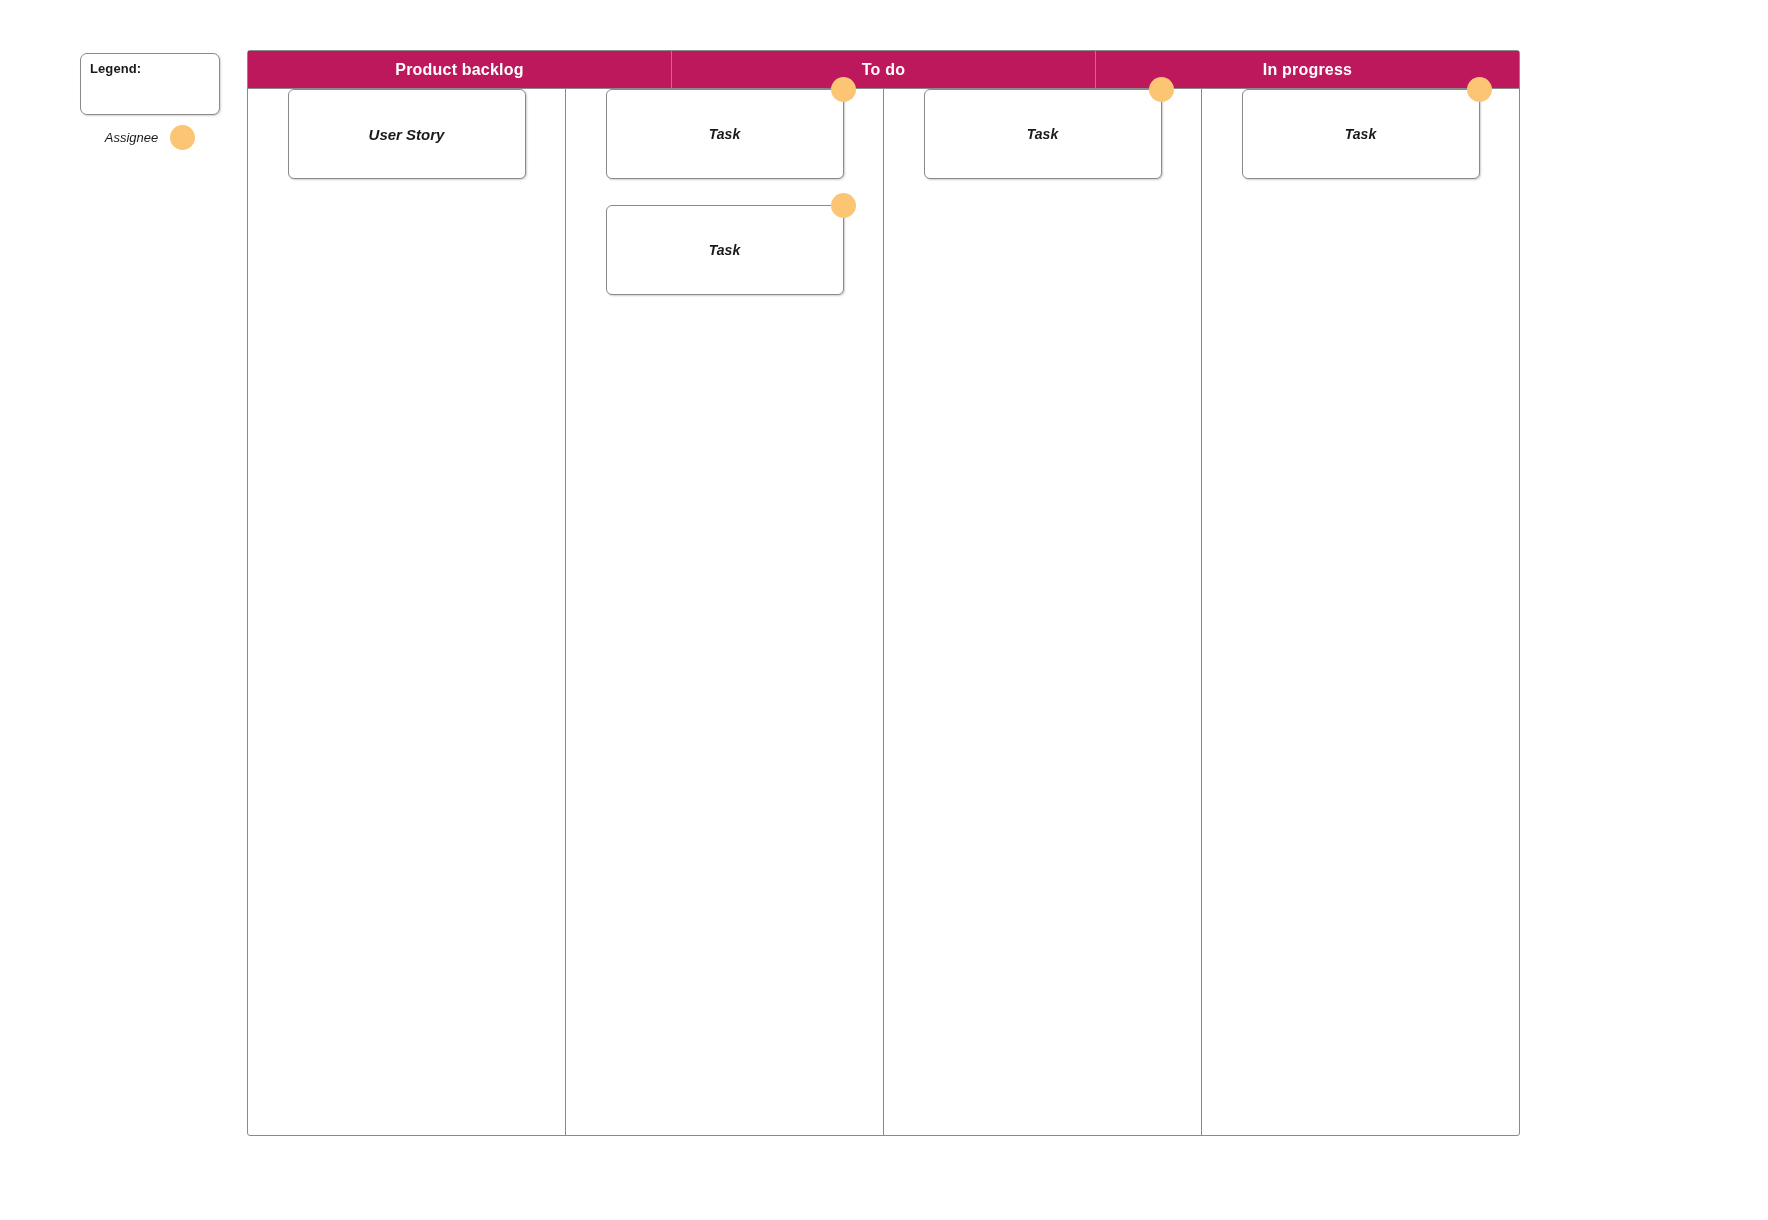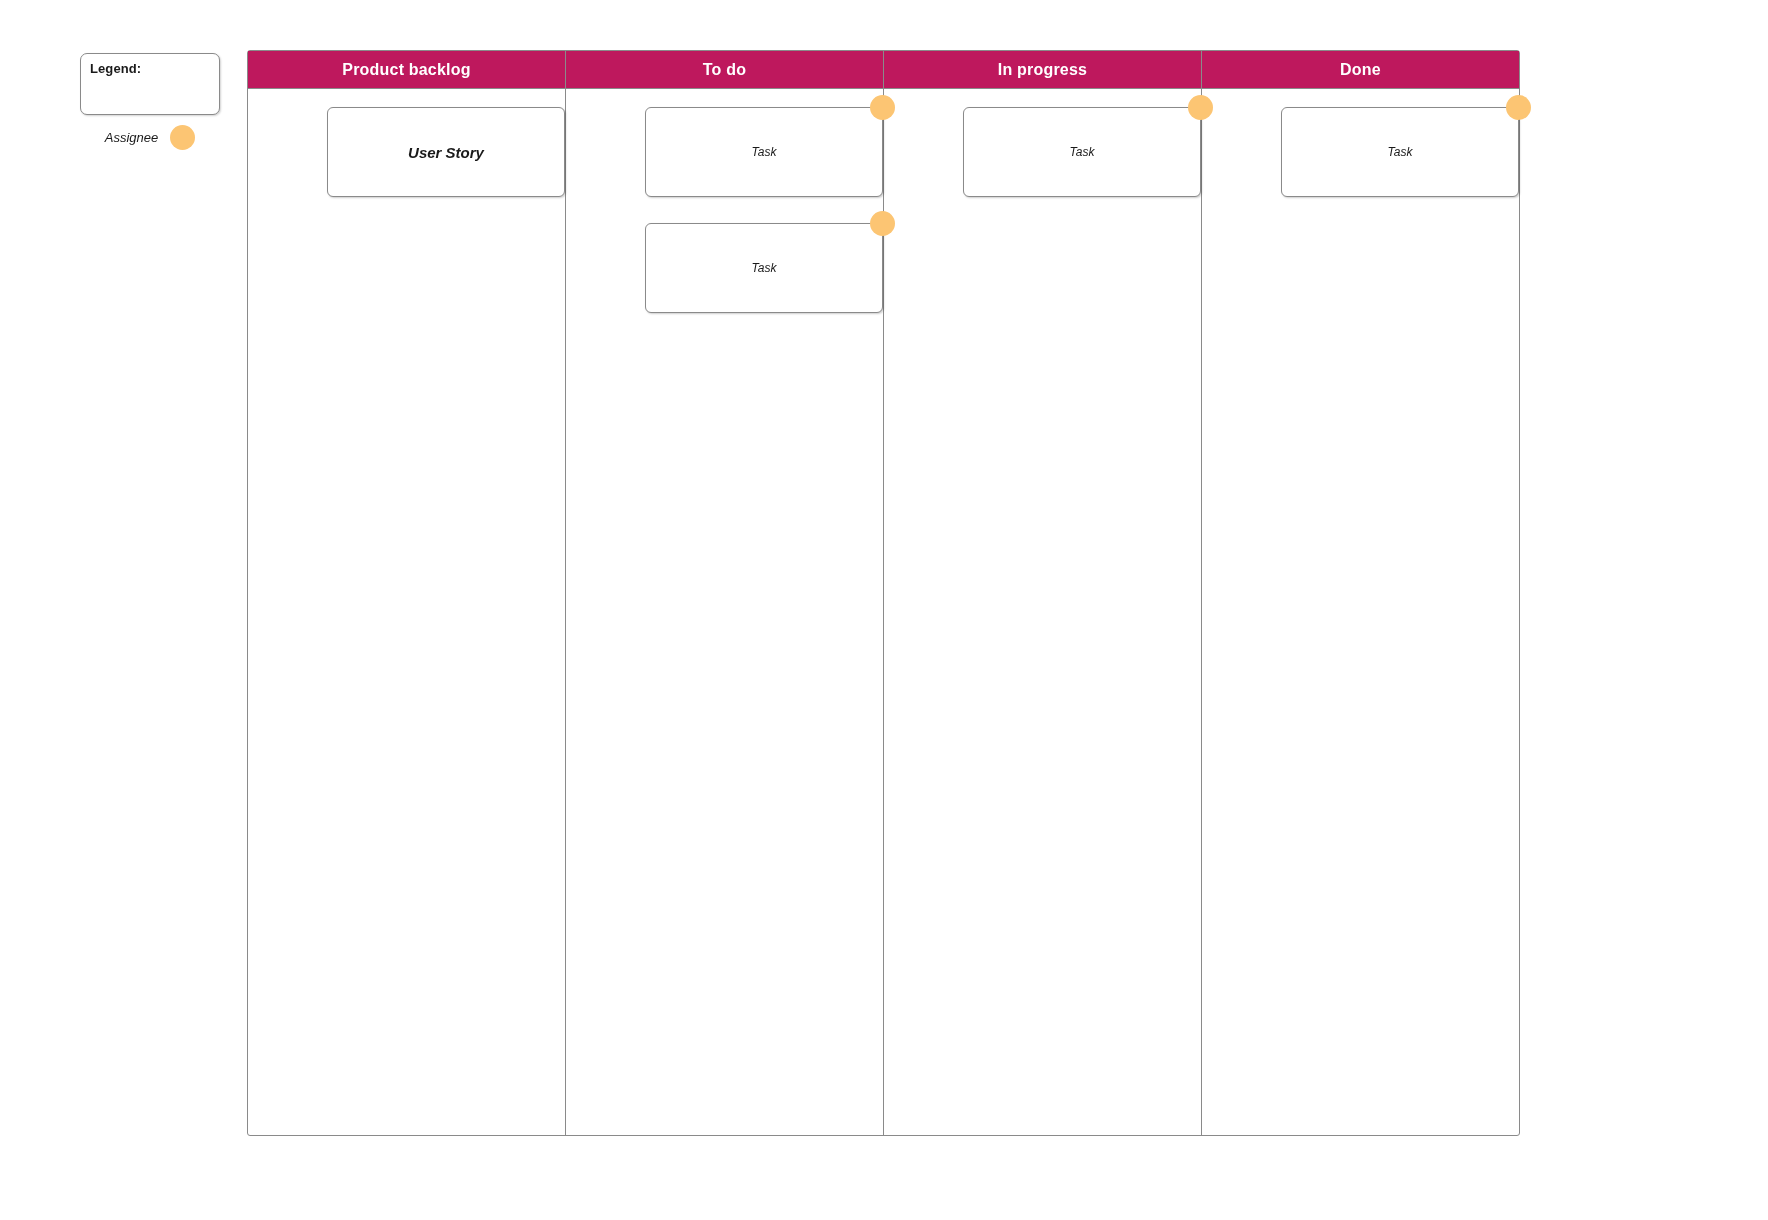--- a/index.html
+++ b/index.html
@@ -100,24 +100,23 @@
   #board-body-row {
     display: flex;
     flex: 1 1 auto;
     min-height: 0;
   }
   .column-body {
     flex: 1 1 0;
     border-right: 1px solid #8a8a8a;
     box-sizing: border-box;
     position: relative;
-    padding-top: 18px;
     display: flex;
     flex-direction: column;
-    align-items: flex-end;
+    align-items: center;
     gap: 26px;
   }
   .column-body:last-child { border-right: none; }
 
   
   .card-wrap {
     position: relative;
     width: 238px;
     height: 90px;
     flex: none;
@@ -131,23 +130,24 @@
     box-sizing: border-box;
     background: #ffffff;
     border: 1px solid #8a8a8a;
     border-radius: 6px;
     box-shadow: 1px 1px 2px rgba(0,0,0,0.2);
     display: flex;
     align-items: center;
     justify-content: center;
   }
   .card-label {
-    font-size: 12px;
+    font-size: 14px;
     font-style: italic;
     color: #1a1a1a;
+    font-weight: bold;
   }
   .card-label.story {
     font-weight: bold;
     font-size: 15px;
   }
   .card-wrap > .assignee-dot {
     position: absolute;
     right: -12px;
     top: -12px;
   }
@@ -161,21 +161,20 @@
     <span id="legend-assignee-label">Assignee</span>
     <span class="assignee-dot"></span>
   </div>
 </div>
 
 <div id="board">
   <div id="board-header-row">
       <div class="column-header">Product backlog</div>
       <div class="column-header">To do</div>
       <div class="column-header">In progress</div>
-      <div class="column-header">Done</div>
     </div>
   <div id="board-body-row">
       <div class="column-body">
         <div class="card-wrap">
           <div class="card">
             <span class="card-label story">User Story</span>
           </div>
         </div>
       </div>
       <div class="column-body">

